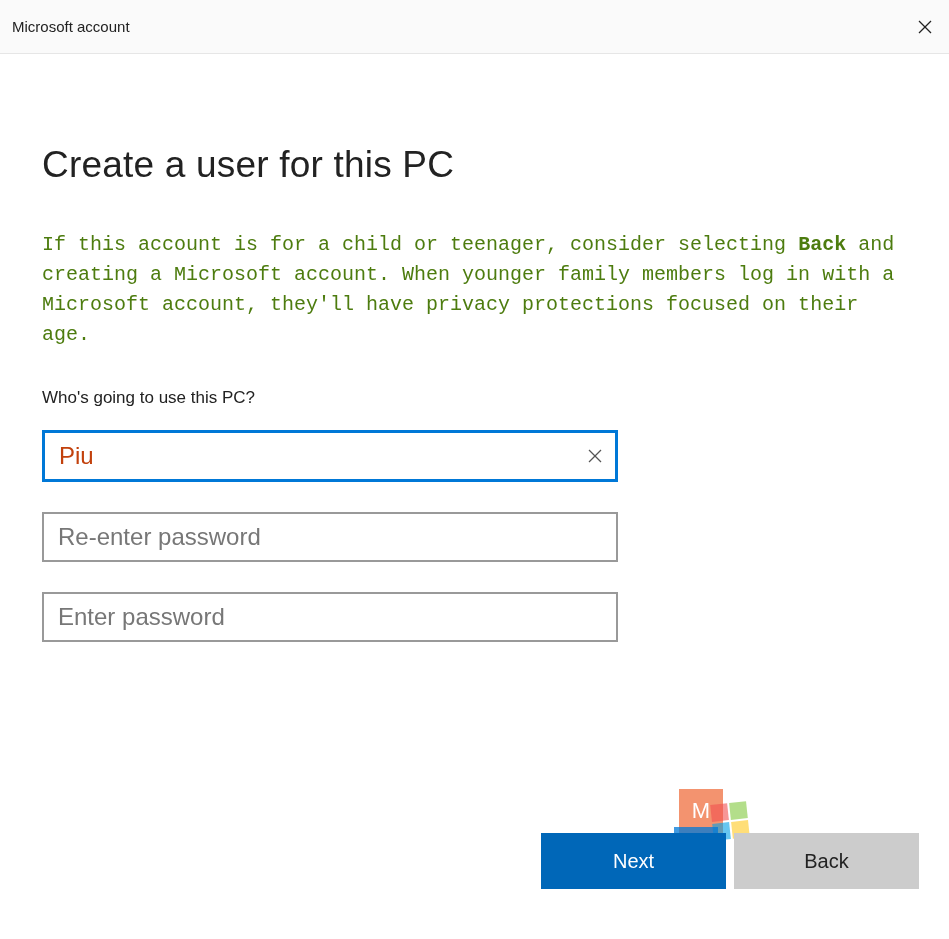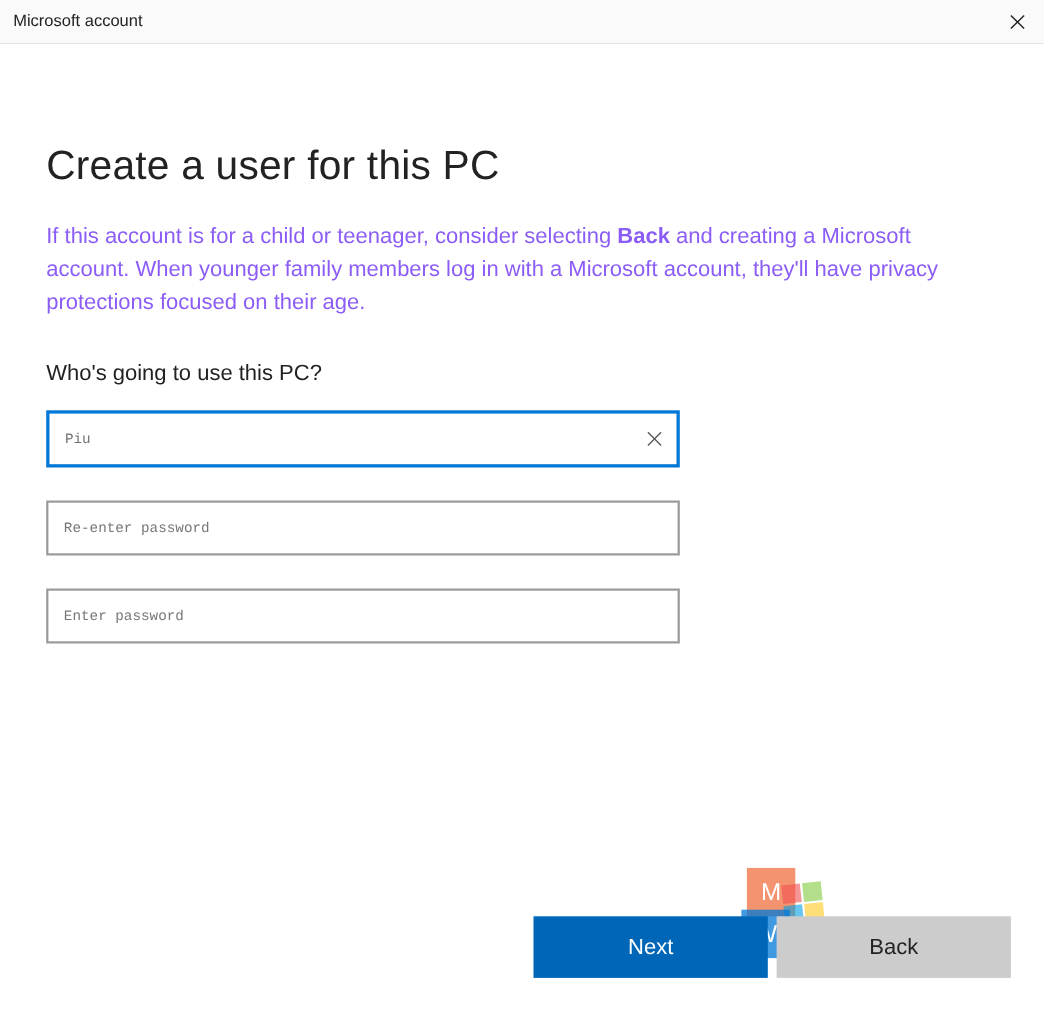--- a/index.html
+++ b/index.html
@@ -5,21 +5,21 @@
     * { box-sizing: border-box; margin: 0; padding: 0; }
     body {
       font-family: "Segoe UI", -apple-system, BlinkMacSystemFont, sans-serif;
       background: #fff;
       width: 949px;
       height: 939px;
       overflow: hidden;
       position: relative;
     }
     .titlebar {
-      height: 40px;
+      height: 54px;
       background: #fafafa;
       border-bottom: 1px solid #e6e6e6;
       display: flex;
       align-items: center;
       justify-content: space-between;
       padding-left: 12px;
     }
     .titlebar-title {
       font-size: 15px;
       color: #222;
@@ -34,53 +34,54 @@
       cursor: pointer;
     }
     .close-btn svg { width: 14px; height: 14px; }
     .content {
       padding: 90px 42px 0 42px;
     }
     .heading {
       font-size: 37px;
       font-weight: 300;
       color: #222;
-      margin-bottom: 28px;
+      margin-bottom: 44px;
       letter-spacing: 0.2px;
     }
     .para {
       font-size: 20px;
       line-height: 1.5;
-      color: #8b5cf6;
+      color: #4d7c0f;
       margin-bottom: 38px;
       font-weight: 400;
+      font-family: Liberation Mono, monospace;
     }
     .para b { font-weight: 700; }
     .section-label {
-      font-size: 20px;
+      font-size: 17px;
       color: #222;
       margin-bottom: 22px;
       font-weight: 400;
     }
     .input-wrap {
       position: relative;
       width: 576px;
       margin-bottom: 30px;
     }
     .input-wrap.no-mb { margin-bottom: 18px; }
     .text-input {
       width: 100%;
       height: 50px;
-      font-size: 13px;
-      font-family: Liberation Mono, monospace;
+      font-size: 24px;
+      font-family: Liberation Sans, sans-serif;
       padding: 0 48px 0 14px;
       border: 2px solid #999;
       outline: none;
       background: #fff;
-      color: #737373;
+      color: #c2410c;
     }
     .text-input::placeholder { color: #777; }
     .text-input.focused {
       border: 3px solid #0078d7;
       height: 52px;
     }
     .clear-x {
       position: absolute;
       right: 14px;
       top: 50%;
@@ -94,21 +95,21 @@
     }
     .clear-x svg { width: 14px; height: 14px; }
     .footer {
       position: absolute;
       right: 30px;
       bottom: 50px;
       display: flex;
       align-items: center;
     }
     .btn {
-      width: 213px;
+      width: 185px;
       height: 56px;
       font-size: 20px;
       font-family: inherit;
       border: none;
       cursor: pointer;
       display: flex;
       align-items: center;
       justify-content: center;
     }
     .btn-primary {

